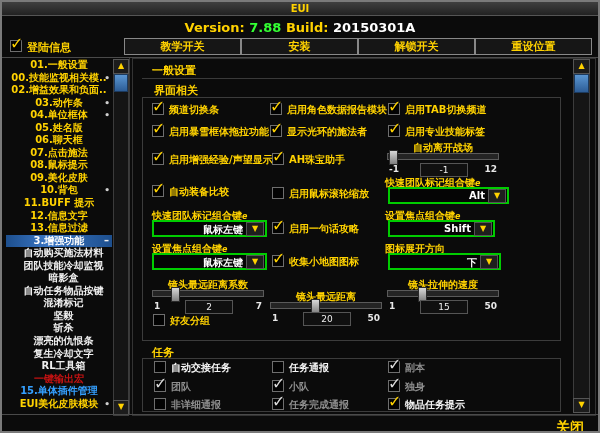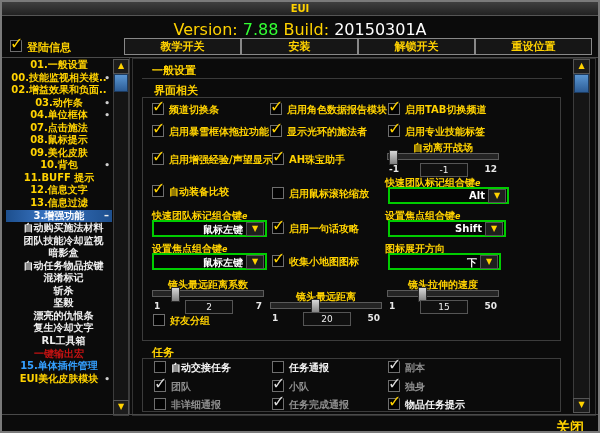--- a/index.html
+++ b/index.html
@@ -2,21 +2,21 @@
 <html><head>
 <meta charset="utf-8">
 <style>
   html,body{margin:0;padding:0;background:#000;}
   #win{position:relative;width:600px;height:433px;background:#0b0b0b;overflow:hidden;
        font-family:"DejaVu Sans",sans-serif;border:2px solid #7a7a7a;box-sizing:border-box;}
   .abs{position:absolute;}
   .gold{color:#ffd200;}
   .titlebar{left:0;top:0;right:0;height:13px;background:linear-gradient(#3f3f3f,#222);
             border-bottom:1px solid #555;text-align:center;font-size:10px;font-weight:bold;line-height:13px;}
-  .versionbar{left:0;top:18px;right:0;text-align:center;font-size:16px;font-weight:normal;}
+  .versionbar{left:0;top:18px;right:0;text-align:center;font-size:13px;font-weight:bold;}
   .versionbar .vl{color:#ffd200}.versionbar .vv{color:#3f3}.versionbar .bv{color:#fff}
   .topbtns{left:122px;right:6px;top:36px;height:17px;display:flex;gap:0;}
   .tbtn{flex:1;background:#161616;border:1px solid #888;color:#ffd200;font-size:11px;font-weight:bold;
         text-align:center;line-height:15px;cursor:pointer;}
   .hline{background:#4a4a4a;height:1px;}
   .vline{background:#3a3a3a;width:1px;}
   
   #side{left:4px;top:57px;width:106px;}
   .s-item{height:12.55px;line-height:12.55px;font-size:10px;font-weight:bold;color:#ffd200;
           white-space:nowrap;position:relative;cursor:pointer;text-align:center;}
@@ -94,35 +94,37 @@
 
   <div class="abs hline" style="left:0;right:0;top:55px;"></div>
   <div class="abs vline" style="left:127px;top:56px;height:356px;"></div>
 
   <div class="abs" id="side">
       <div class="s-item"><span>01.一般设置</span></div>
       <div class="s-item"><span>00.技能监视相关模..</span><span class="s-bullet">•</span></div>
       <div class="s-item"><span>02.增益效果和负面..</span></div>
       <div class="s-item"><span>03.动作条</span><span class="s-bullet">•</span></div>
       <div class="s-item"><span>04.单位框体</span><span class="s-bullet">•</span></div>
+      <div class="s-item"><span>05.姓名版</span></div>
+      <div class="s-item"><span>06.聊天框</span></div>
       <div class="s-item"><span>07.点击施法</span></div>
       <div class="s-item"><span>08.鼠标提示</span></div>
       <div class="s-item"><span>09.美化皮肤</span></div>
       <div class="s-item"><span>10.背包</span><span class="s-bullet">•</span></div>
       <div class="s-item"><span>11.BUFF 提示</span></div>
       <div class="s-item"><span>12.信息文字</span></div>
       <div class="s-item"><span>13.信息过滤</span></div>
       <div class="s-item sel"><span>3.增强功能</span><span class="s-minus">–</span></div>
       <div class="s-item sub"><span>自动购买施法材料</span></div>
       <div class="s-item sub"><span>团队技能冷却监视</span></div>
       <div class="s-item sub"><span>暗影盒</span></div>
       <div class="s-item sub"><span>自动任务物品按键</span></div>
       <div class="s-item sub"><span>混淆标记</span></div>
+      <div class="s-item sub"><span>坚毅</span></div>
       <div class="s-item sub"><span>斩杀</span></div>
-      <div class="s-item sub"><span>坚毅</span></div>
       <div class="s-item sub"><span>漂亮的仇恨条</span></div>
       <div class="s-item sub"><span>复生冷却文字</span></div>
       <div class="s-item sub"><span>RL工具箱</span></div>
       <div class="s-item red"><span>一键输出宏</span></div>
       <div class="s-item blue"><span>15.单体插件管理</span></div>
       <div class="s-item"><span>EUI美化皮肤模块</span><span class="s-bullet">•</span></div>
     </div>
 
   <div class="abs sb-track" style="left:111px;top:57px;width:14px;height:355px;"></div>
   <div class="abs sb-btn" style="left:111px;top:57px;width:14px;height:13px;">▲</div>
@@ -263,21 +265,21 @@
       <div class="dd" style="left:150px;top:251px;width:115px;">
         <span class="val">鼠标左键</span>
         <span class="arr">▼</span>
       </div>
       <div class="dd-label" style="left:383px;top:174px;"><span>快速团队标记组合键</span><span class="hint">e</span></div>
       <div class="dd" style="left:386px;top:185px;width:121px;">
         <span class="val">Alt</span>
         <span class="arr">▼</span>
       </div>
       <div class="dd-label" style="left:383px;top:207px;"><span>设置焦点组合键</span><span class="hint">e</span></div>
-      <div class="dd" style="left:386px;top:218px;width:118px;">
+      <div class="dd" style="left:386px;top:218px;width:107px;">
         <span class="val">Shift</span>
         <span class="arr">▼</span>
       </div>
       <div class="dd-label" style="left:383px;top:240px;"><span>图标展开方向</span></div>
       <div class="dd" style="left:386px;top:251px;width:113px;">
         <span class="val">下</span>
         <span class="arr">▼</span>
       </div>
       <div class="sl" style="left:385px;top:139px;width:112px;height:36px;">
         <div class="t">自动离开战场</div>

